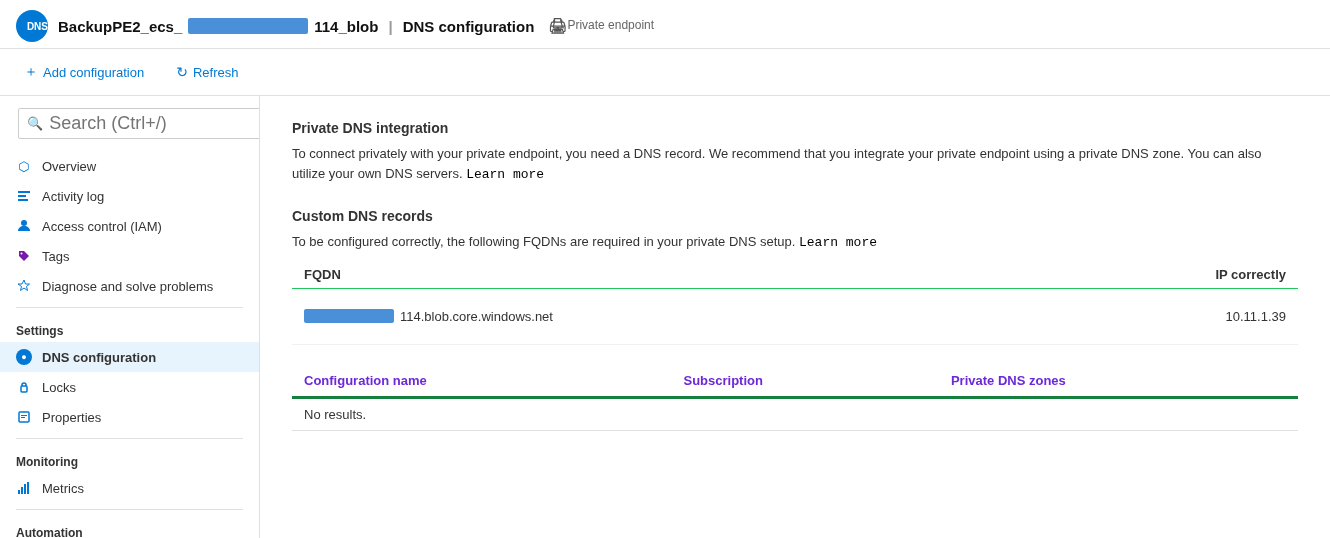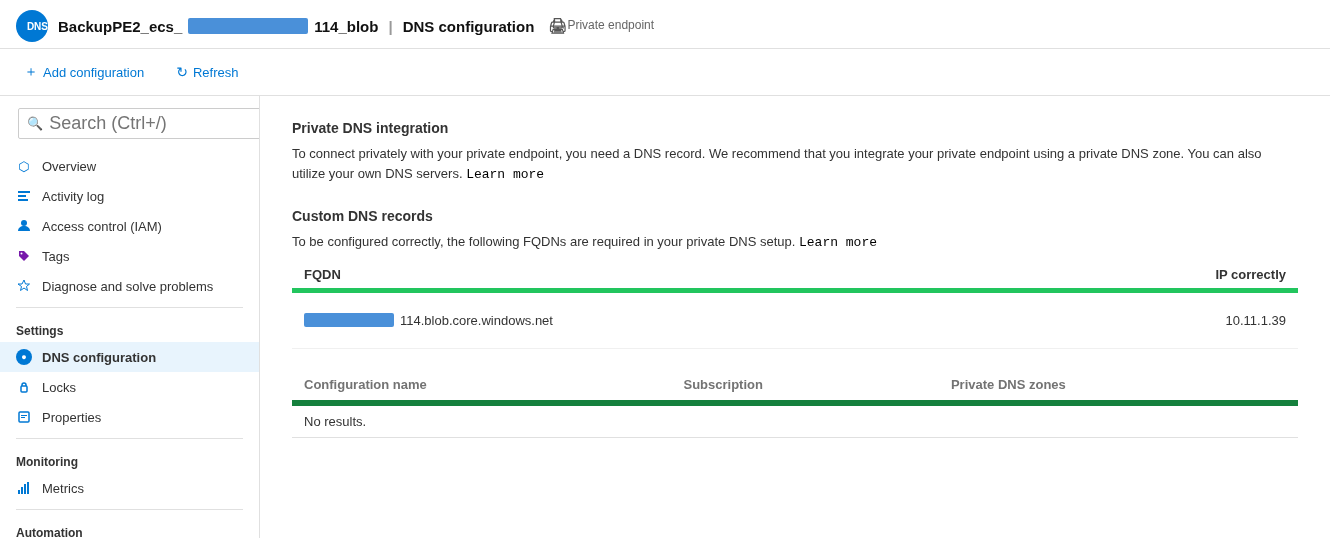--- a/index.html
+++ b/index.html
@@ -42,29 +42,29 @@
     .content { flex: 1; overflow-y: auto; padding: 24px 32px; }
 
     .section-title { font-size: 14px; font-weight: 700; margin-bottom: 8px; }
     .section-desc { font-size: 13px; color: #333; line-height: 1.5; margin-bottom: 4px; }
     .learn-more { color: #000000; text-decoration: none; font-family: Liberation Mono, monospace; }
 
     .section-block { margin-bottom: 24px; }
 
     
     .dns-table { width: 100%; border-collapse: collapse; margin-top: 8px; }
-    .dns-table th { text-align: left; font-weight: 600; font-size: 13px; padding: 6px 12px; border-bottom: 5px solid #22c55e; color: #333; }
+    .dns-table th { text-align: left; font-weight: 600; font-size: 13px; padding: 6px 12px; border-bottom: 1px solid #22c55e; color: #333; }
     .dns-table td { padding: 20px 12px; font-size: 13px; color: #333; border-bottom: 1px solid #f0f0f0; }
     .dns-table td:last-child, .dns-table th:last-child { text-align: right; }
     .fqdn-cell { display: flex; align-items: center; gap: 6px; }
     .fqdn-redacted { display: inline-block; background: #4a90d9; width: 90px; height: 14px; border-radius: 2px; vertical-align: middle; }
 
     
     .config-table { width: 100%; border-collapse: collapse; margin-top: 12px; }
-    .config-table th { text-align: left; font-weight: 600; font-size: 13px; padding: 8px 12px; border-bottom: 6px solid #15803d; color: #737373; }
+    .config-table th { text-align: left; font-weight: 600; font-size: 13px; padding: 8px 12px; border-bottom: 3px solid #15803d; color: #6d28d9; }
     .config-table td { padding: 8px 12px; font-size: 13px; color: #333; border-bottom: 1px solid #e0e0e0; }
     .no-results { font-size: 13px; color: #333; padding: 8px 12px; }
   </style>
 </head>
 <body>
 
 <div class="header">
   <div class="header-avatar">
     <span>DNS</span>
   </div>

